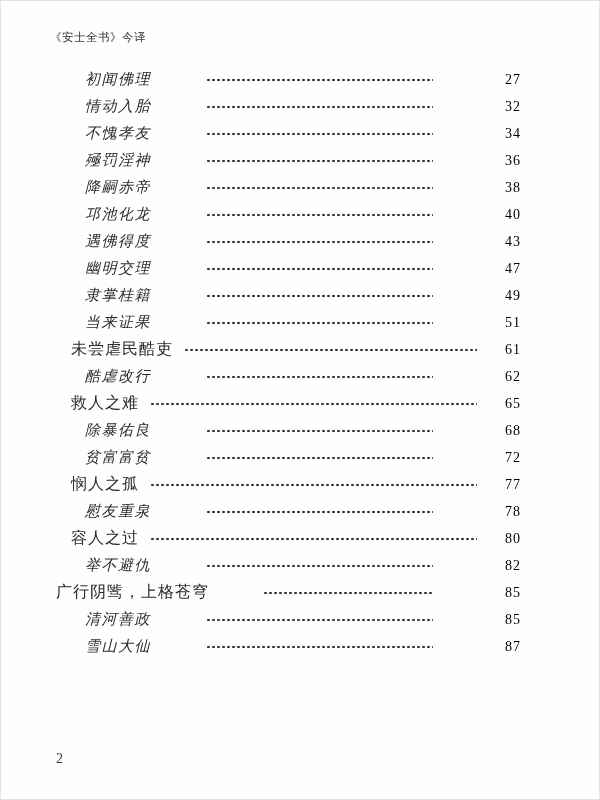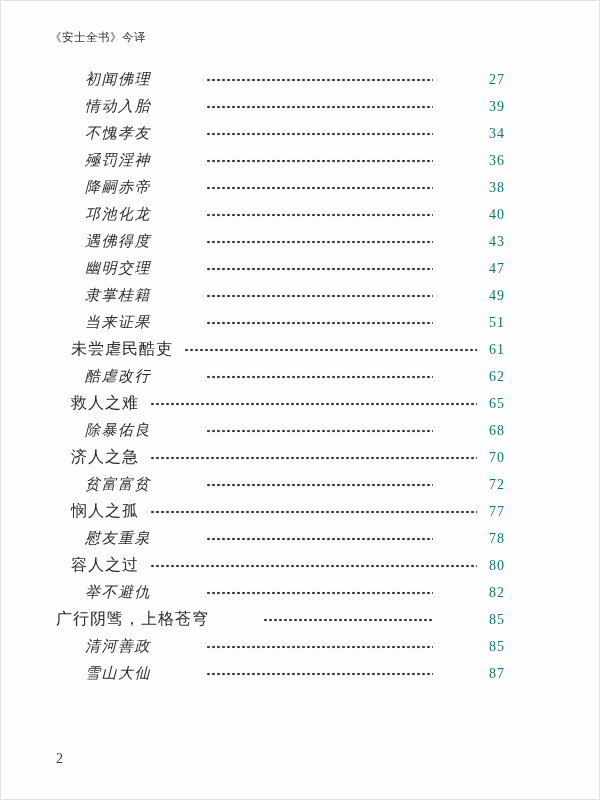--- a/index.html
+++ b/index.html
@@ -59,22 +59,23 @@
     height: 6px;
     margin-left: 11px;
     margin-right: 12px;
     background-image: radial-gradient(circle, #3d3d3d 1.05px, rgba(0,0,0,0) 1.55px);
     background-size: 5px 6px;
     background-repeat: repeat-x;
     background-position: 0 center;
   }
   .page-num {
     width: 32px;
+    text-align: right;
     font-size: 14px;
-    color: #0f766e;
+    color: #000000;
     letter-spacing: 1px;
   }
   .footer-page-number {
     position: absolute;
     left: 55px;
     top: 750px;
     font-size: 14px;
     color: #3a3a3a;
   }
 </style>
@@ -85,21 +86,21 @@
 
 <div class="toc-list">
     <div class="toc-row level-2">
     <span class="title">初闻佛理</span>
     <span class="leader"></span>
     <span class="page-num">27</span>
   </div>
     <div class="toc-row level-2">
     <span class="title">情动入胎</span>
     <span class="leader"></span>
-    <span class="page-num">39</span>
+    <span class="page-num">32</span>
   </div>
     <div class="toc-row level-2">
     <span class="title">不愧孝友</span>
     <span class="leader"></span>
     <span class="page-num">34</span>
   </div>
     <div class="toc-row level-2">
     <span class="title">殛罚淫神</span>
     <span class="leader"></span>
     <span class="page-num">36</span>
@@ -146,25 +147,20 @@
   </div>
     <div class="toc-row level-1">
     <span class="title">救人之难</span>
     <span class="leader"></span>
     <span class="page-num">65</span>
   </div>
     <div class="toc-row level-2">
     <span class="title">除暴佑良</span>
     <span class="leader"></span>
     <span class="page-num">68</span>
-  </div>
-    <div class="toc-row level-1">
-    <span class="title">济人之急</span>
-    <span class="leader"></span>
-    <span class="page-num">70</span>
   </div>
     <div class="toc-row level-2">
     <span class="title">贫富富贫</span>
     <span class="leader"></span>
     <span class="page-num">72</span>
   </div>
     <div class="toc-row level-1">
     <span class="title">悯人之孤</span>
     <span class="leader"></span>
     <span class="page-num">77</span>

